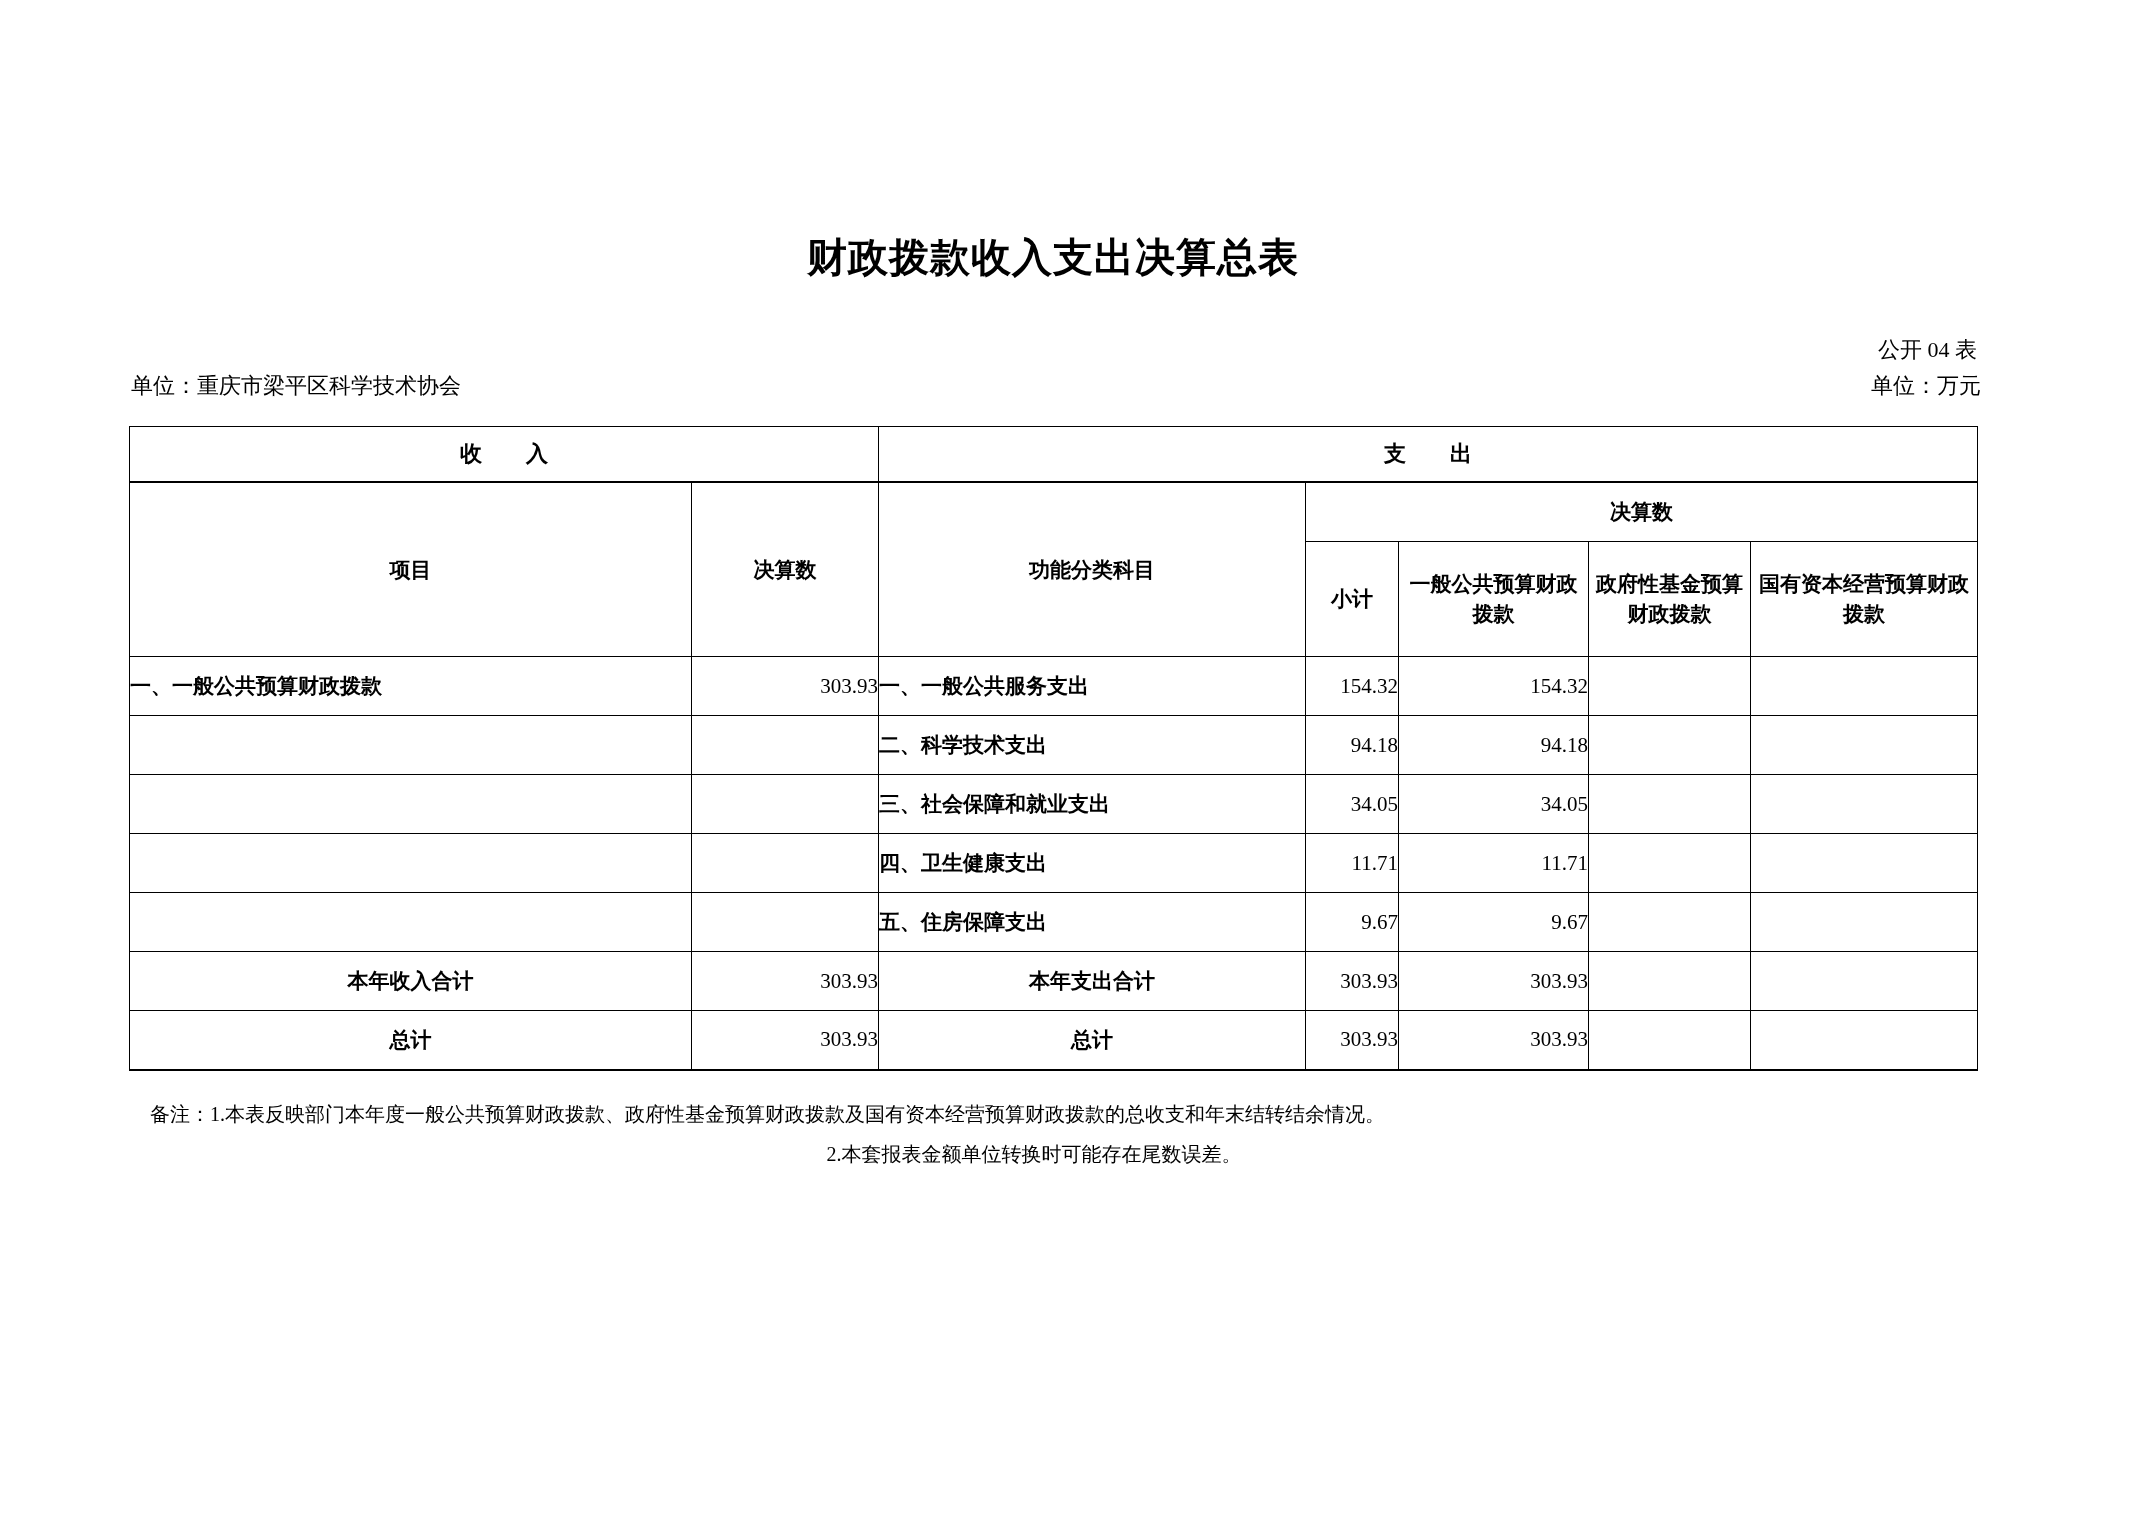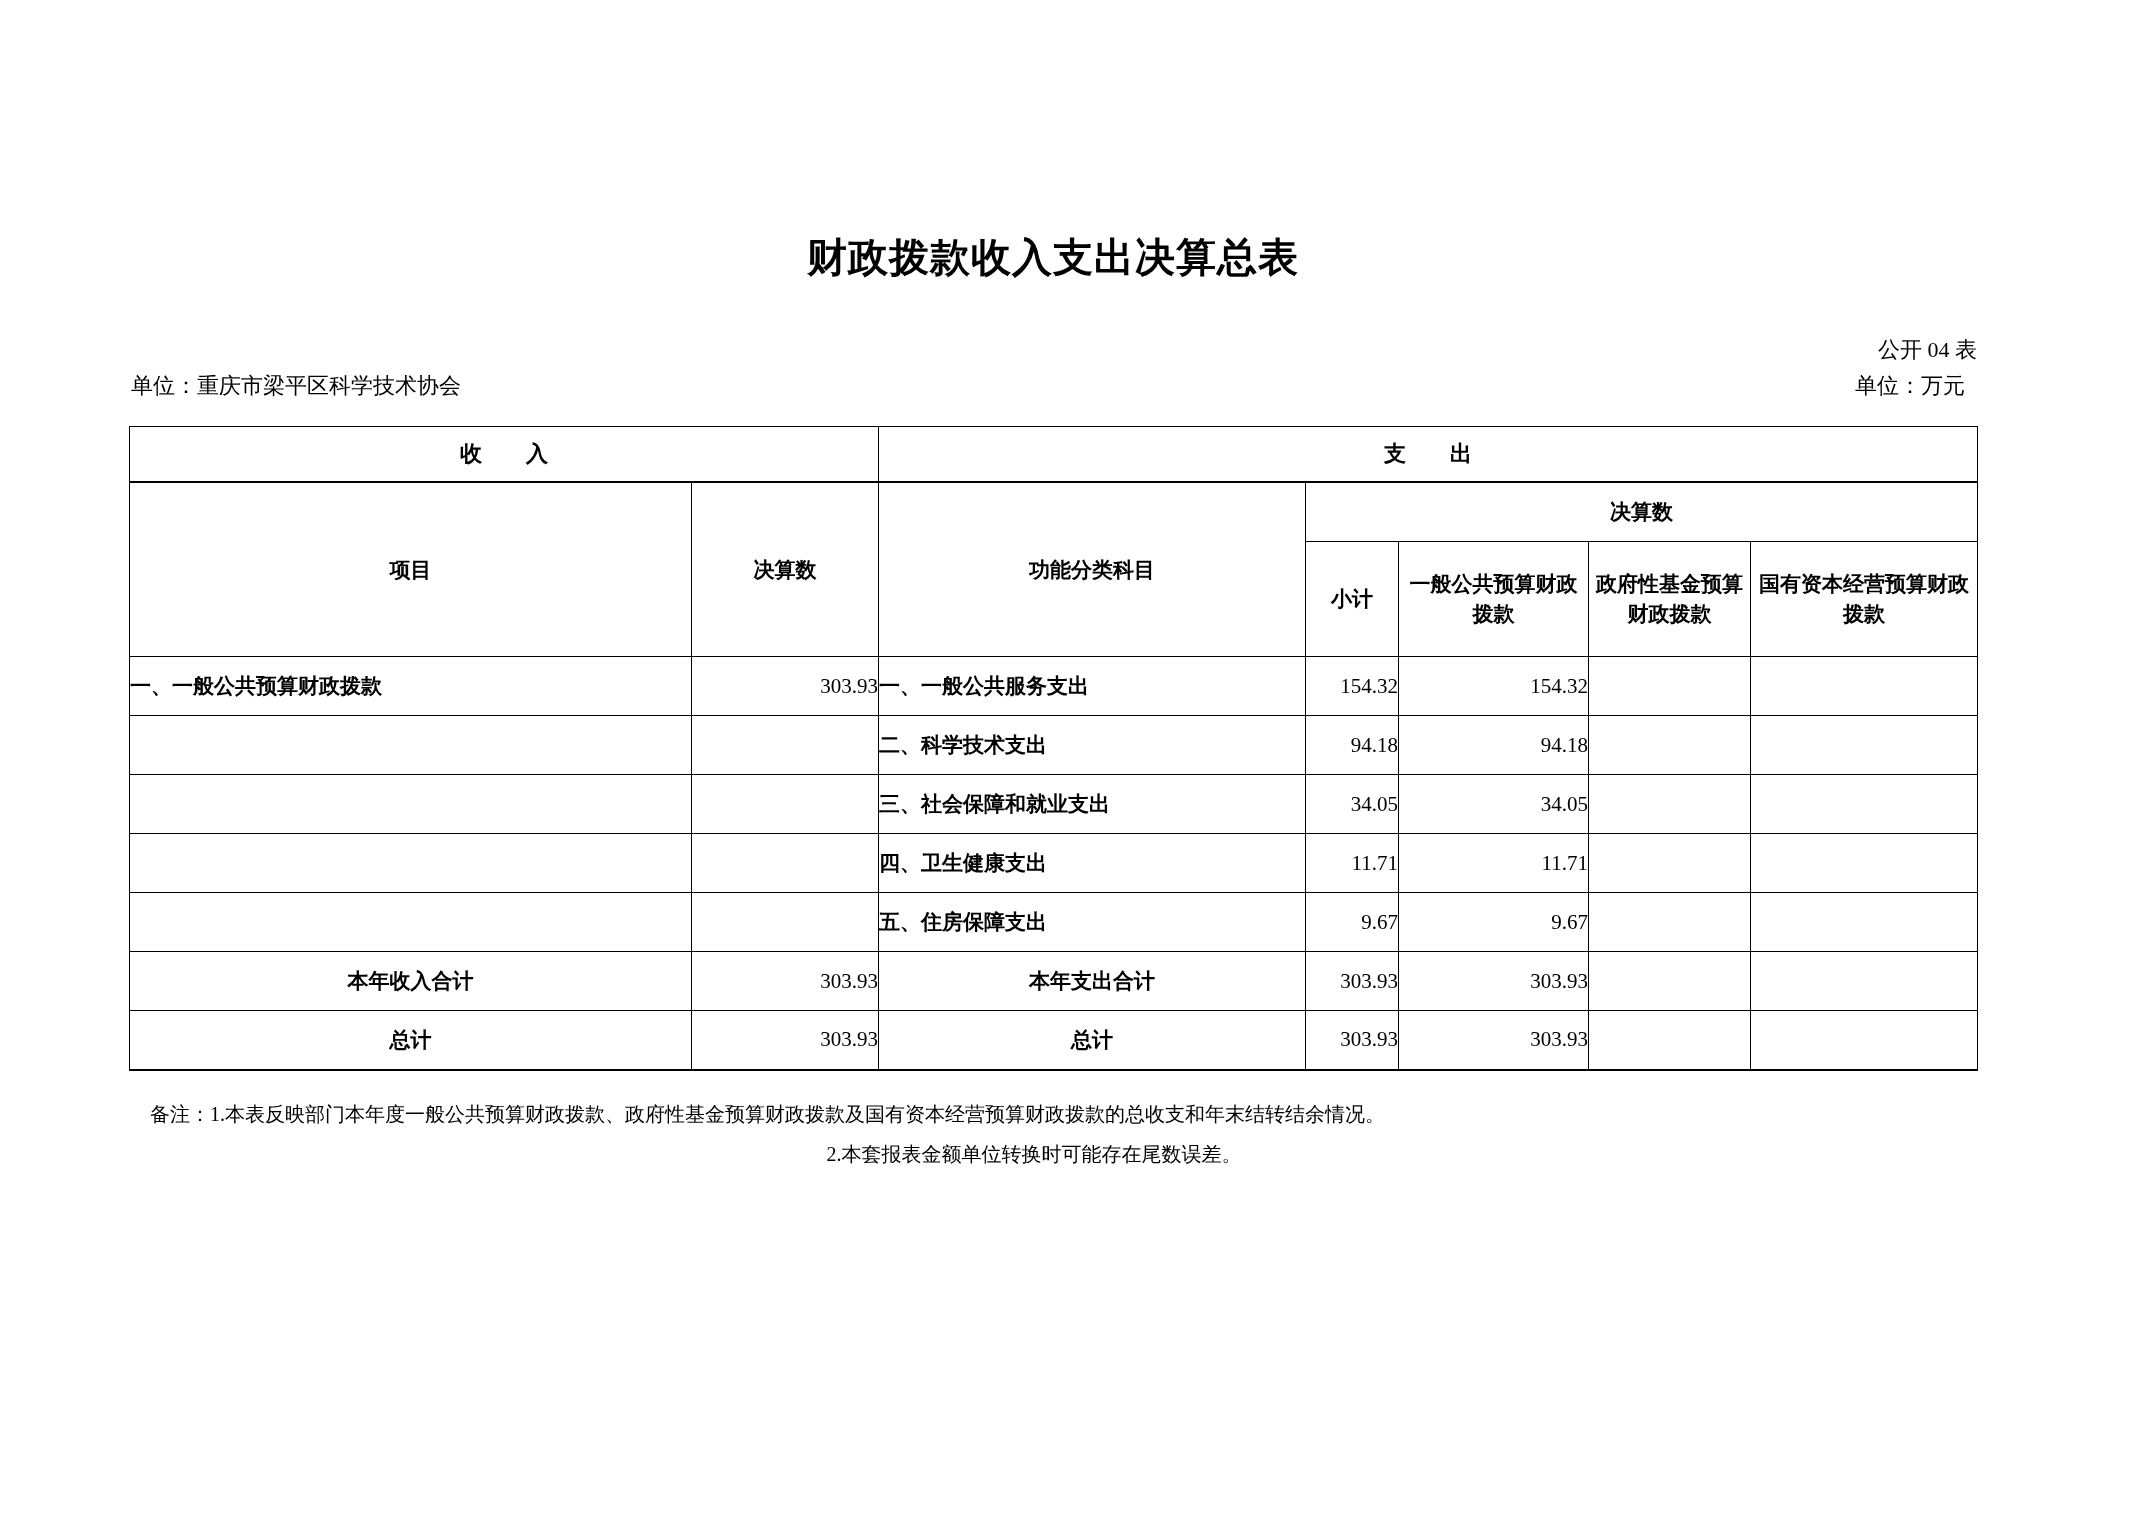--- a/index.html
+++ b/index.html
@@ -37,21 +37,21 @@
   }
   .unit-left {
     position: absolute;
     left: 131px;
     top: 372px;
     font-size: 22px;
     line-height: 28px;
   }
   .unit-right {
     position: absolute;
-    right: 184px;
+    right: 168px;
     top: 372px;
     font-size: 22px;
     line-height: 28px;
   }
   table.doc-table {
     position: absolute;
     left: 129px;
     top: 426px;
     width: 1848px;
     border-collapse: collapse;

